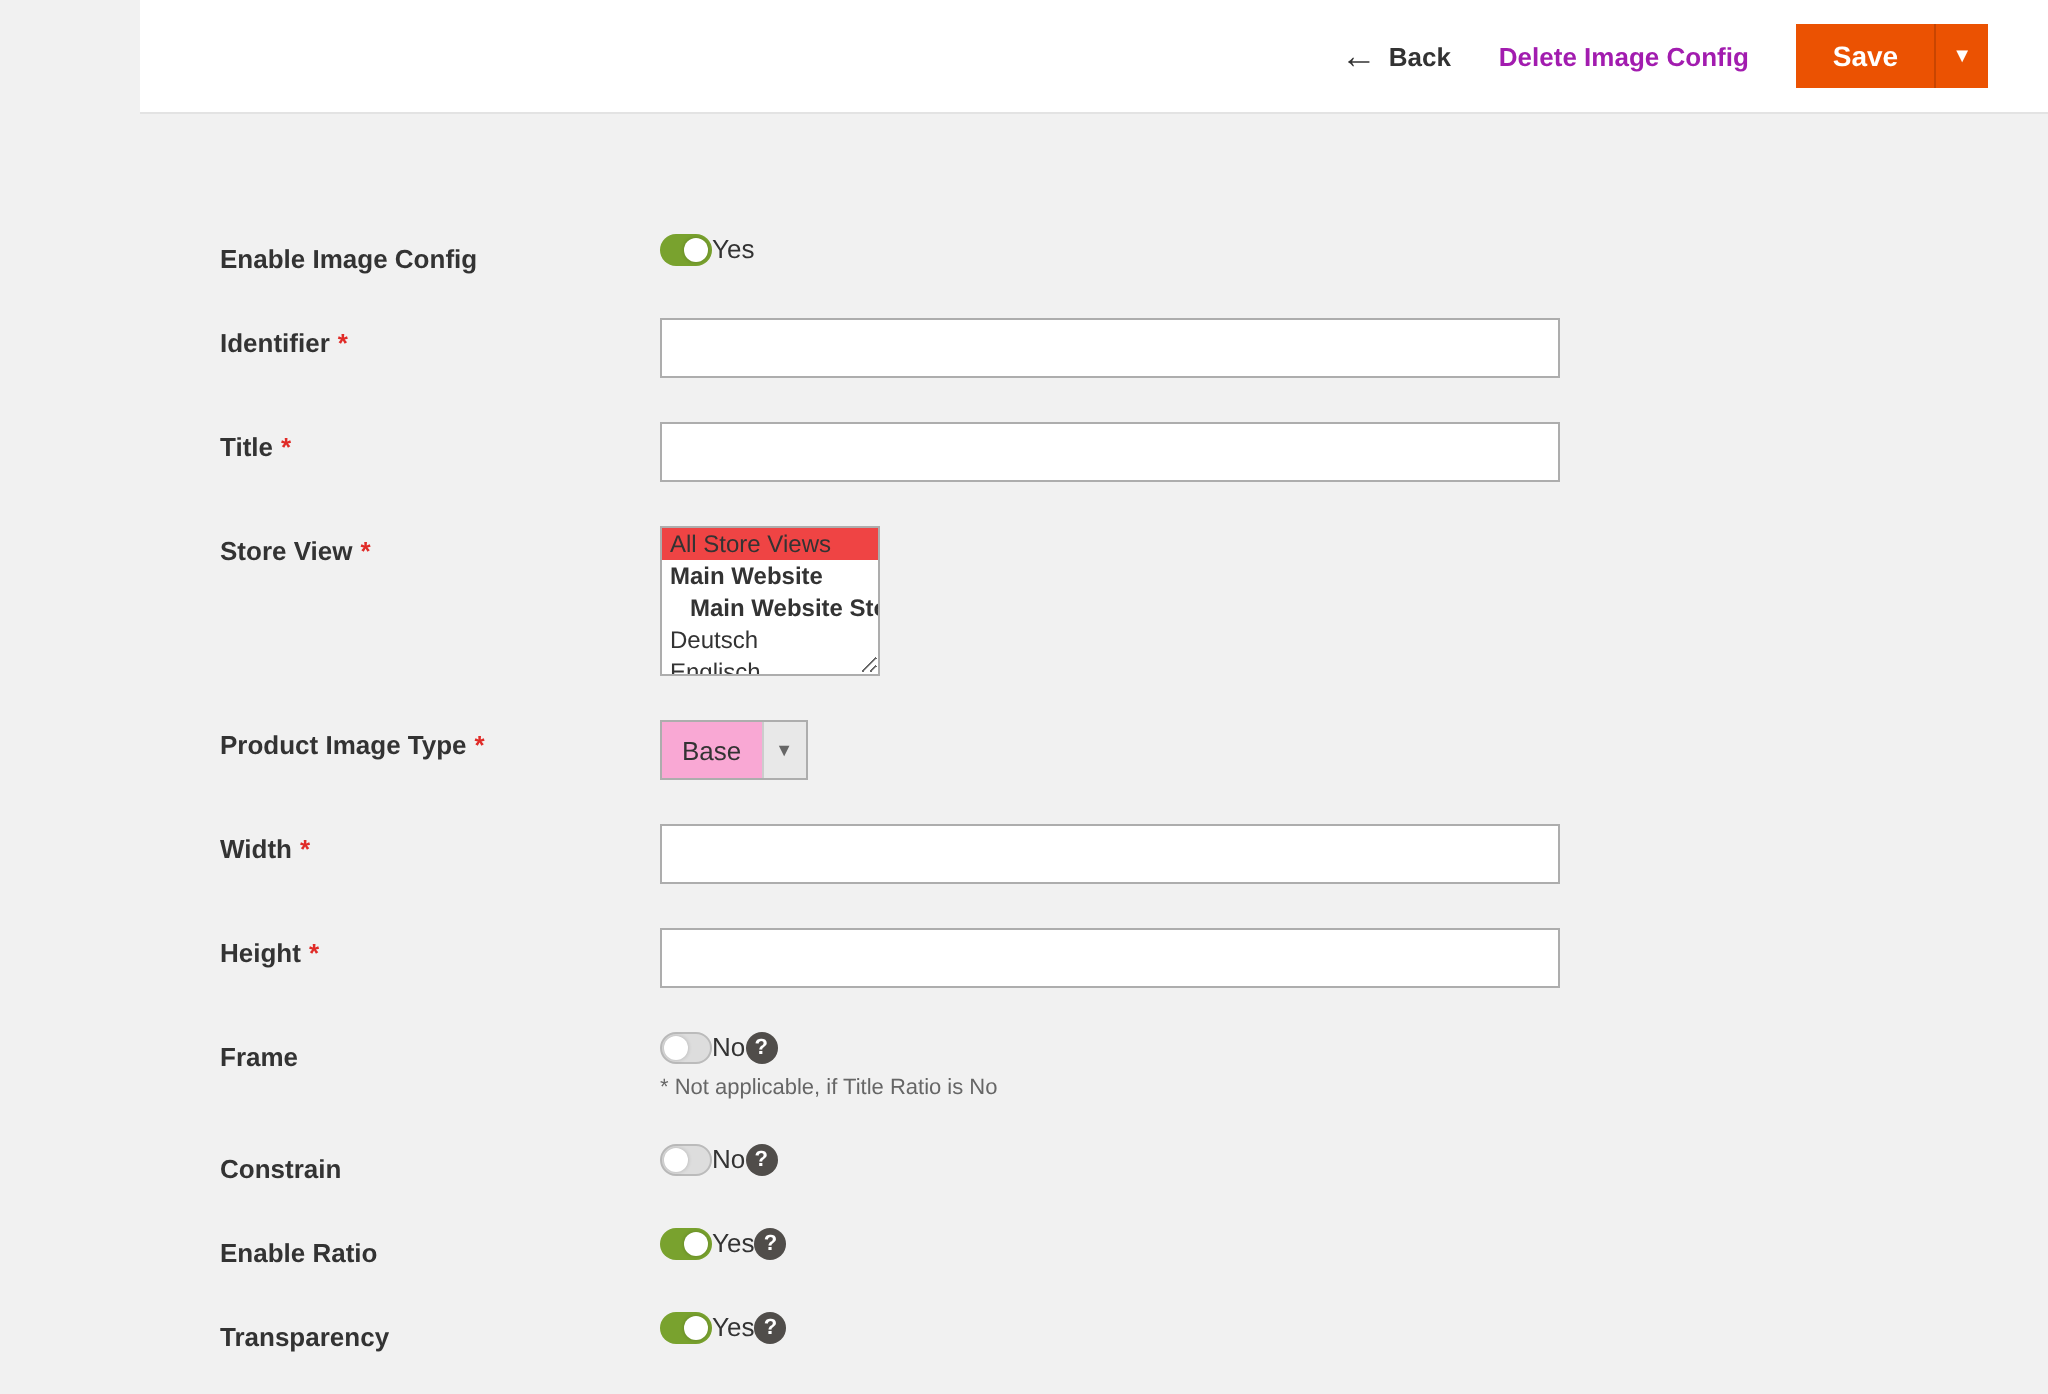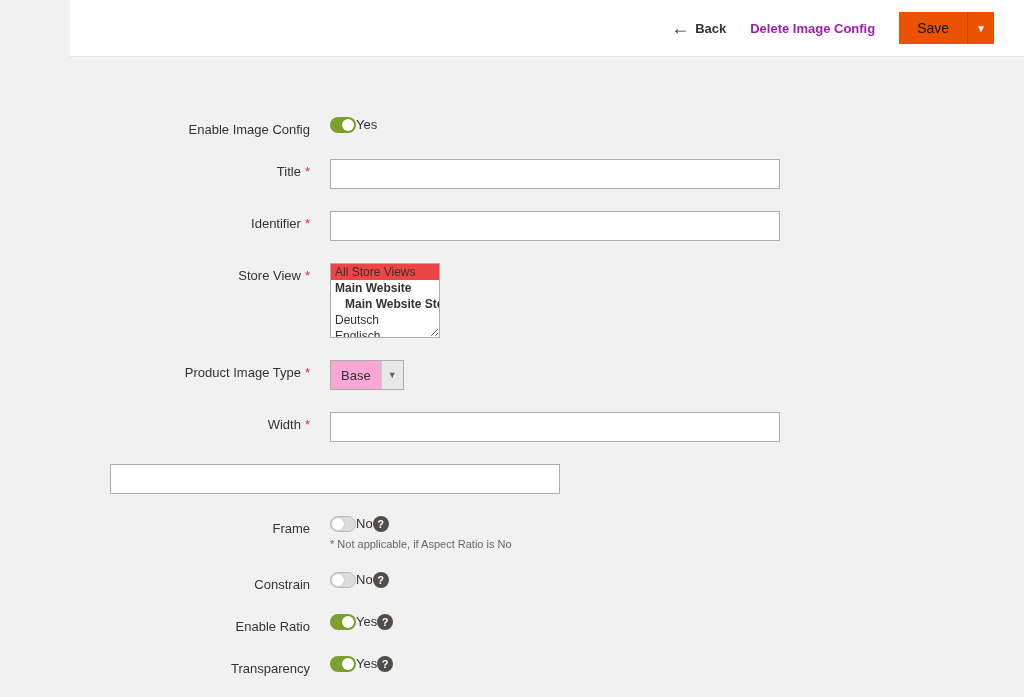--- a/index.html
+++ b/index.html
@@ -40,24 +40,24 @@
       color: #a21caf;
       font-weight: 600;
       font-size: 13px;
       cursor: pointer;
     }
     .save-group {
       display: flex;
     }
     .save-btn {
       background: #eb5202;
-      color: #0f172a;
+      color: #ffffff;
       border: none;
       padding: 8px 18px;
-      font-weight: 400;
+      font-weight: 700;
       font-size: 14px;
       cursor: pointer;
     }
     .save-dropdown {
       background: #eb5202;
       color: #fff;
       border: none;
       border-left: 1px solid rgba(0,0,0,.15);
       padding: 8px 8px;
       cursor: pointer;
@@ -66,26 +66,26 @@
     .form-area {
       padding: 60px 40px 40px 40px;
     }
     .form-row {
       display: flex;
       align-items: flex-start;
       margin-bottom: 22px;
     }
     .form-label {
       width: 220px;
-      text-align: right;
+      text-align: left;
       padding-right: 20px;
       padding-top: 5px;
       font-size: 13px;
       color: #333;
-      font-weight: 400;
+      font-weight: 700;
       flex-shrink: 0;
     }
     .form-label .req {
       color: #e02b27;
       margin-left: 4px;
     }
     .form-control {
       flex: 1;
       max-width: 450px;
       display: flex;
@@ -215,30 +215,30 @@
           <div class="toggle on">
               <div class="toggle-knob"></div>
             </div>
           <span class="toggle-label">Yes</span>
         </div>
       </div>
     </div>
 
     <div class="form-row">
       <div class="form-label">
+        <span>Identifier</span><span class="req">*</span>
+      </div>
+      <div class="form-control">
+        <input type="text" class="text-input" value="" style="">
+      </div>
+    </div>
+
+    <div class="form-row">
+      <div class="form-label">
         <span>Title</span><span class="req">*</span>
-      </div>
-      <div class="form-control">
-        <input type="text" class="text-input" value="" style="">
-      </div>
-    </div>
-
-    <div class="form-row">
-      <div class="form-label">
-        <span>Identifier</span><span class="req">*</span>
       </div>
       <div class="form-control">
         <input type="text" class="text-input" value="" style="">
       </div>
     </div>
 
     <div class="form-row">
       <div class="form-label">
         <span>Store View</span><span class="req">*</span>
       </div>
@@ -269,38 +269,41 @@
     <div class="form-row">
       <div class="form-label">
         <span>Width</span><span class="req">*</span>
       </div>
       <div class="form-control">
         <input type="text" class="text-input" value="" style="">
       </div>
     </div>
 
     <div class="form-row">
+      <div class="form-label">
+        <span>Height</span><span class="req">*</span>
+      </div>
       <div class="form-control">
         <input type="text" class="text-input" value="" style="">
       </div>
     </div>
 
     <div class="form-row">
       <div class="form-label">
         <span>Frame</span>
       </div>
       <div class="form-control">
         <div class="toggle-row">
           <div class="toggle off">
               <div class="toggle-knob"></div>
             </div>
           <span class="toggle-label">No</span>
           <span class="help-icon">?</span>
         </div>
-        <div class="hint">* Not applicable, if Aspect Ratio is No</div>
+        <div class="hint">* Not applicable, if Title Ratio is No</div>
       </div>
     </div>
 
     <div class="form-row">
       <div class="form-label">
         <span>Constrain</span>
       </div>
       <div class="form-control">
         <div class="toggle-row">
           <div class="toggle off">

